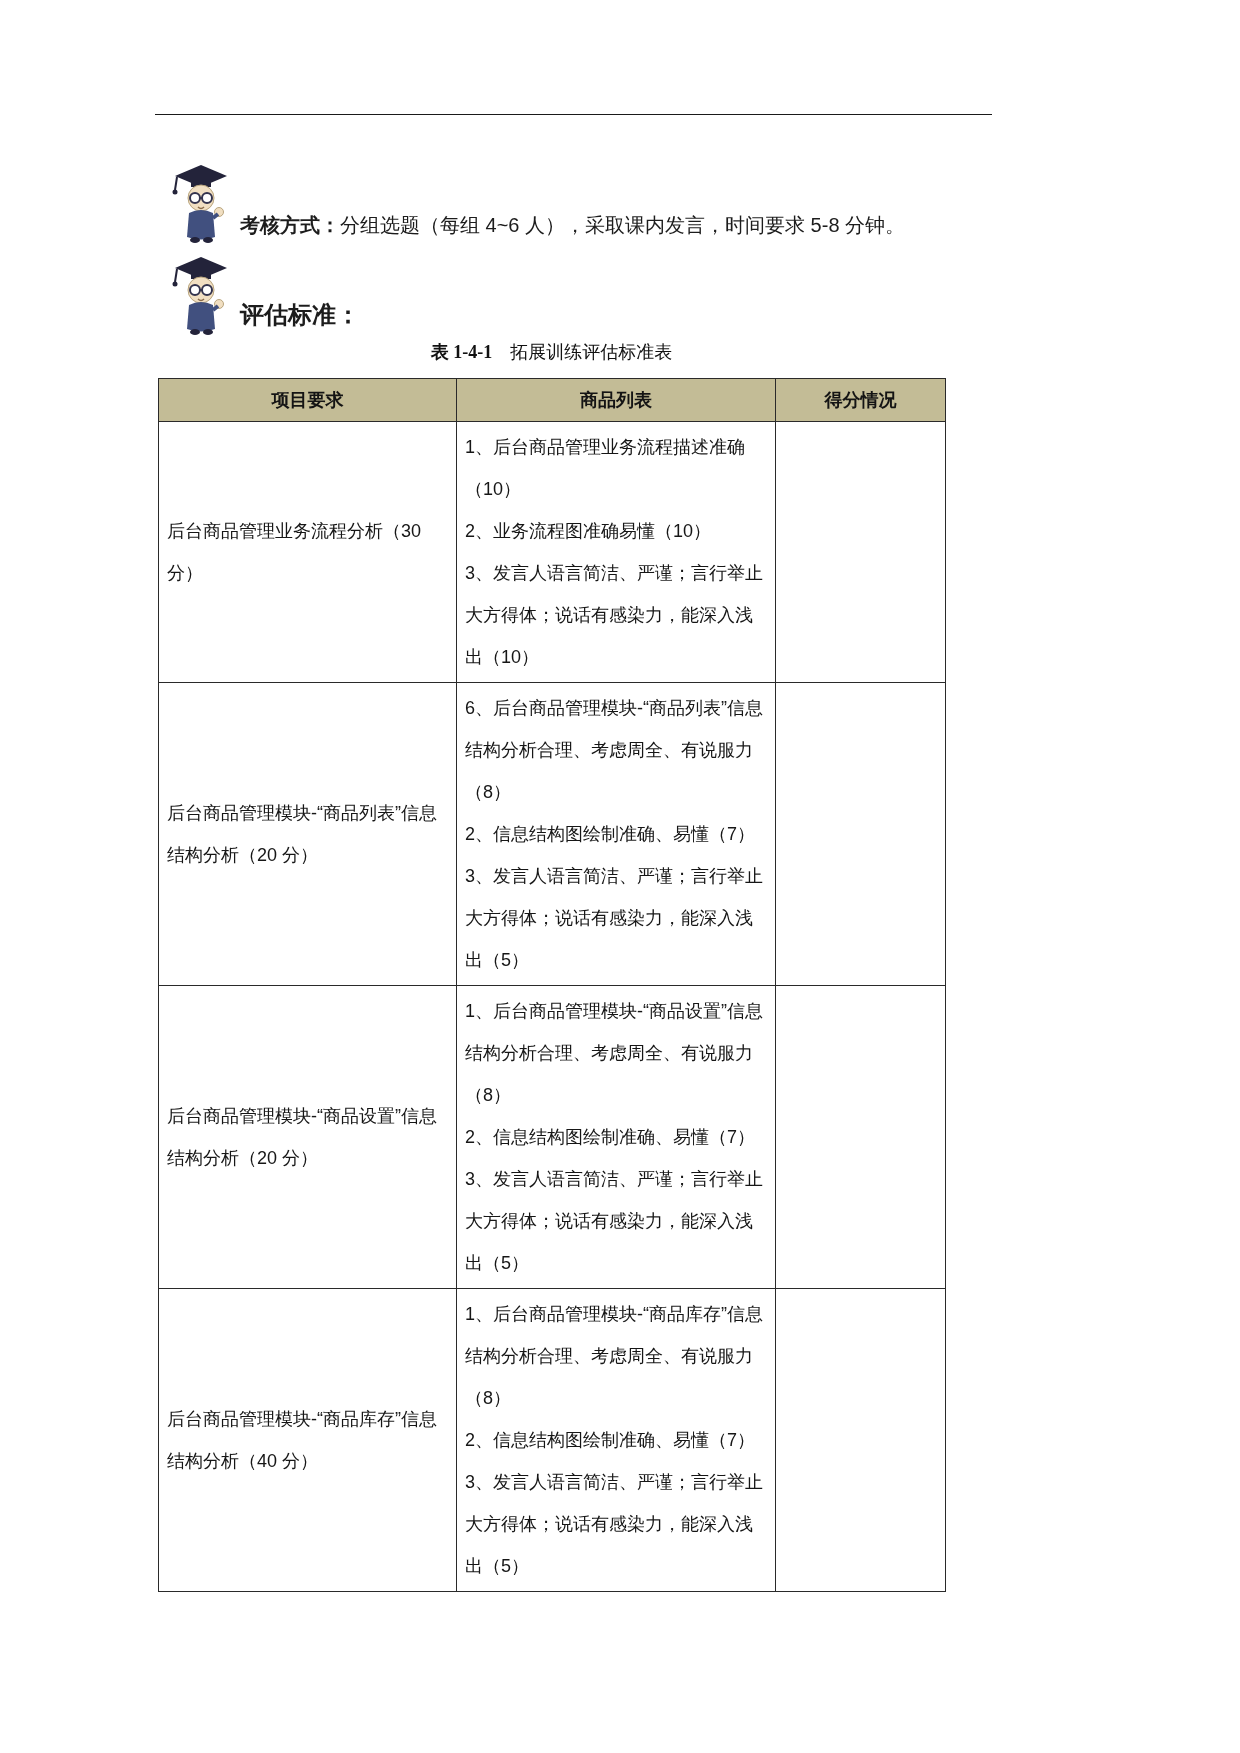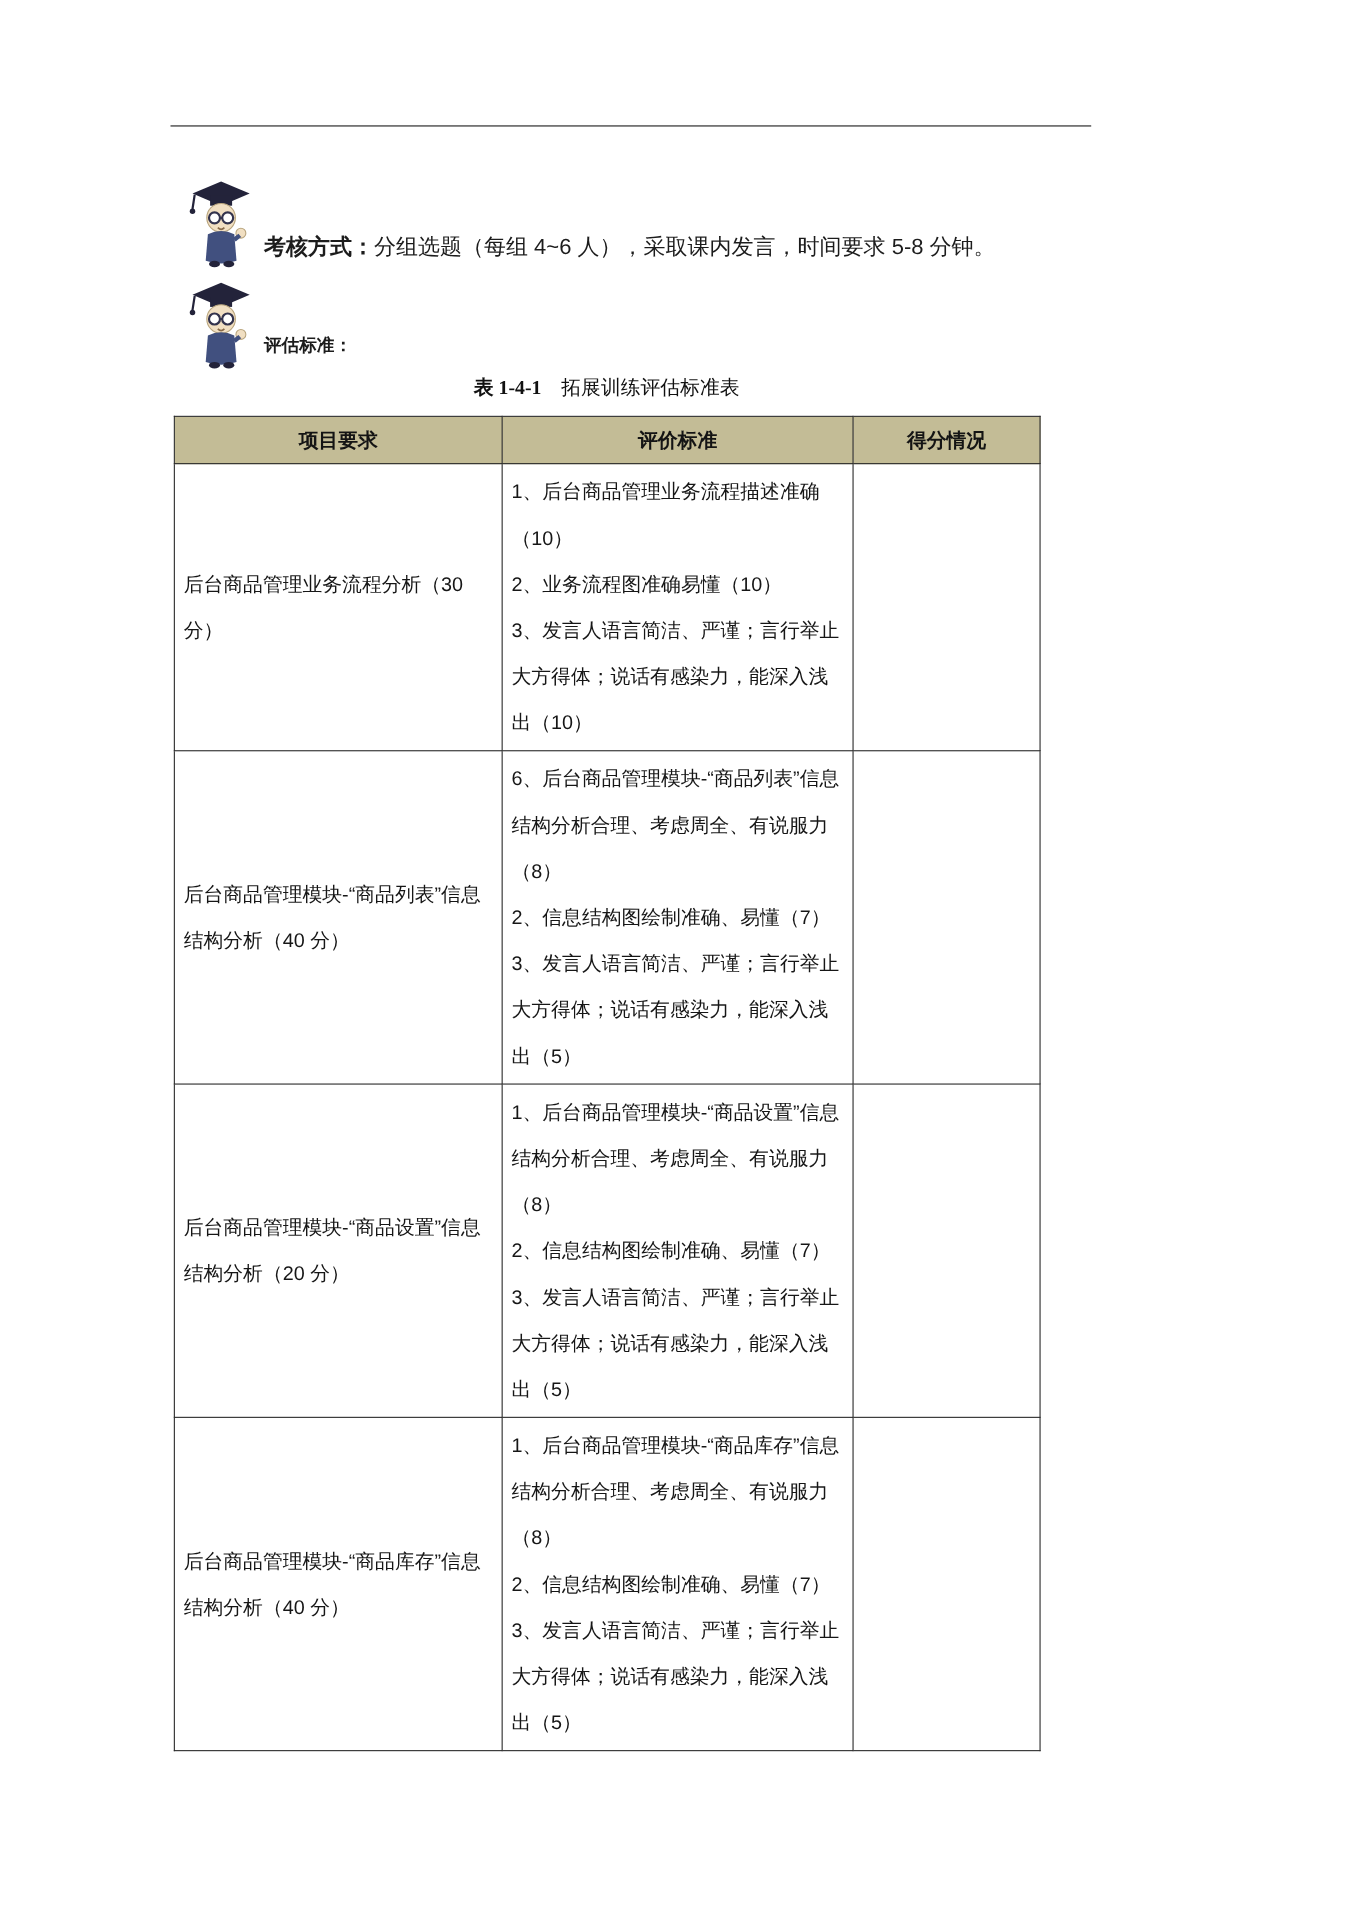--- a/index.html
+++ b/index.html
@@ -19,21 +19,21 @@
   .mascot { position:absolute; left:167px; width:68px; height:86px; }
   .mascot-1 { top:158px; }
   .mascot-2 { top:250px; }
   .intro-line1 {
     position:absolute; left:240px; top:210px; width:800px;
     font-size:20px; line-height:30px;
   }
   .intro-line1 b, .intro-line2 { font-weight:bold; }
   .intro-line2 {
     position:absolute; left:240px; top:300px;
-    font-size:16px; line-height:30px;
+    font-size:24px; line-height:30px;
   }
   .caption {
     position:absolute; left:158px; top:340px; width:787px;
     text-align:center;
     font-family:"Liberation Serif", serif;
     font-size:18px; color:#111;
   }
   .caption .cap-num { font-weight:bold; }
   table.eval {
     position:absolute; left:158px; top:378px;
@@ -132,36 +132,36 @@
     <colgroup>
         <col class="c1">
         <col class="c2">
         <col class="c3">
       </colgroup>
 
     <tbody>
 
     <tr class="head-row">
       <td>项目要求</td>
-      <td>评价标准</td>
+      <td>商品列表</td>
       <td>得分情况</td>
     </tr>
 
     <tr class="r1">
       <td class="req">后台商品管理业务流程分析（30 分）</td>
       <td class="crit">
         <div class="crit-line">1、后台商品管理业务流程描述准确（10）</div>
         <div class="crit-line">2、业务流程图准确易懂（10）</div>
         <div class="crit-line">3、发言人语言简洁、严谨；言行举止大方得体；说话有感染力，能深入浅出（10）</div>
       </td>
       <td></td>
     </tr>
 
     <tr class="r2">
-      <td class="req">后台商品管理模块-“商品列表”信息结构分析（40 分）</td>
+      <td class="req">后台商品管理模块-“商品列表”信息结构分析（20 分）</td>
       <td class="crit">
         <div class="crit-line">6、后台商品管理模块-“商品列表”信息结构分析合理、考虑周全、有说服力（8）</div>
         <div class="crit-line">2、信息结构图绘制准确、易懂（7）</div>
         <div class="crit-line">3、发言人语言简洁、严谨；言行举止大方得体；说话有感染力，能深入浅出（5）</div>
       </td>
       <td></td>
     </tr>
 
     <tr class="r3">
       <td class="req">后台商品管理模块-“商品设置”信息结构分析（20 分）</td>

